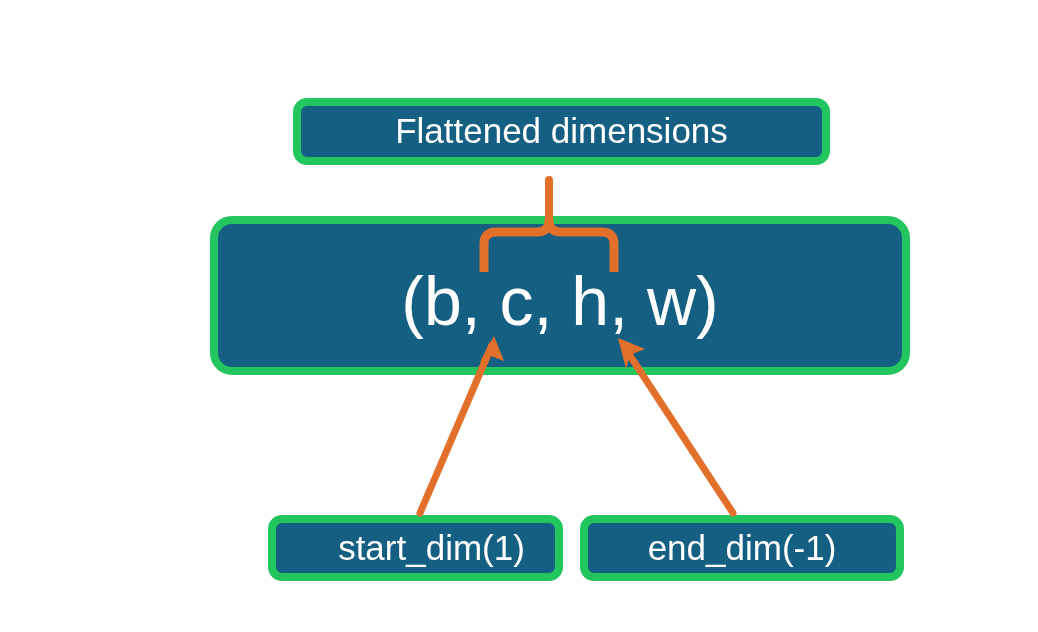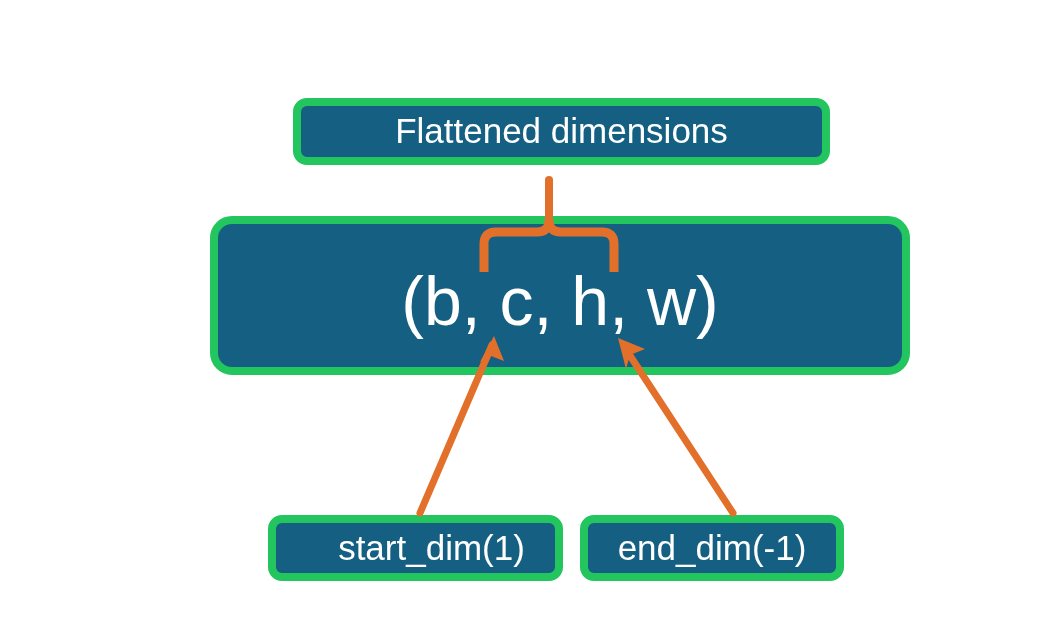--- a/index.html
+++ b/index.html
@@ -57,21 +57,21 @@
     top: 515px;
     width: 295px;
     height: 66px;
     font-size: 35px;
     border-radius: 14px;
     padding-left: 32px;
   }
   #node-end {
     left: 580px;
     top: 515px;
-    width: 264px;
+    width: 324px;
     height: 66px;
     font-size: 35px;
     border-radius: 14px;
   }
   #overlay {
     position: absolute;
     left: 0;
     top: 0;
     width: 1038px;
     height: 632px;

